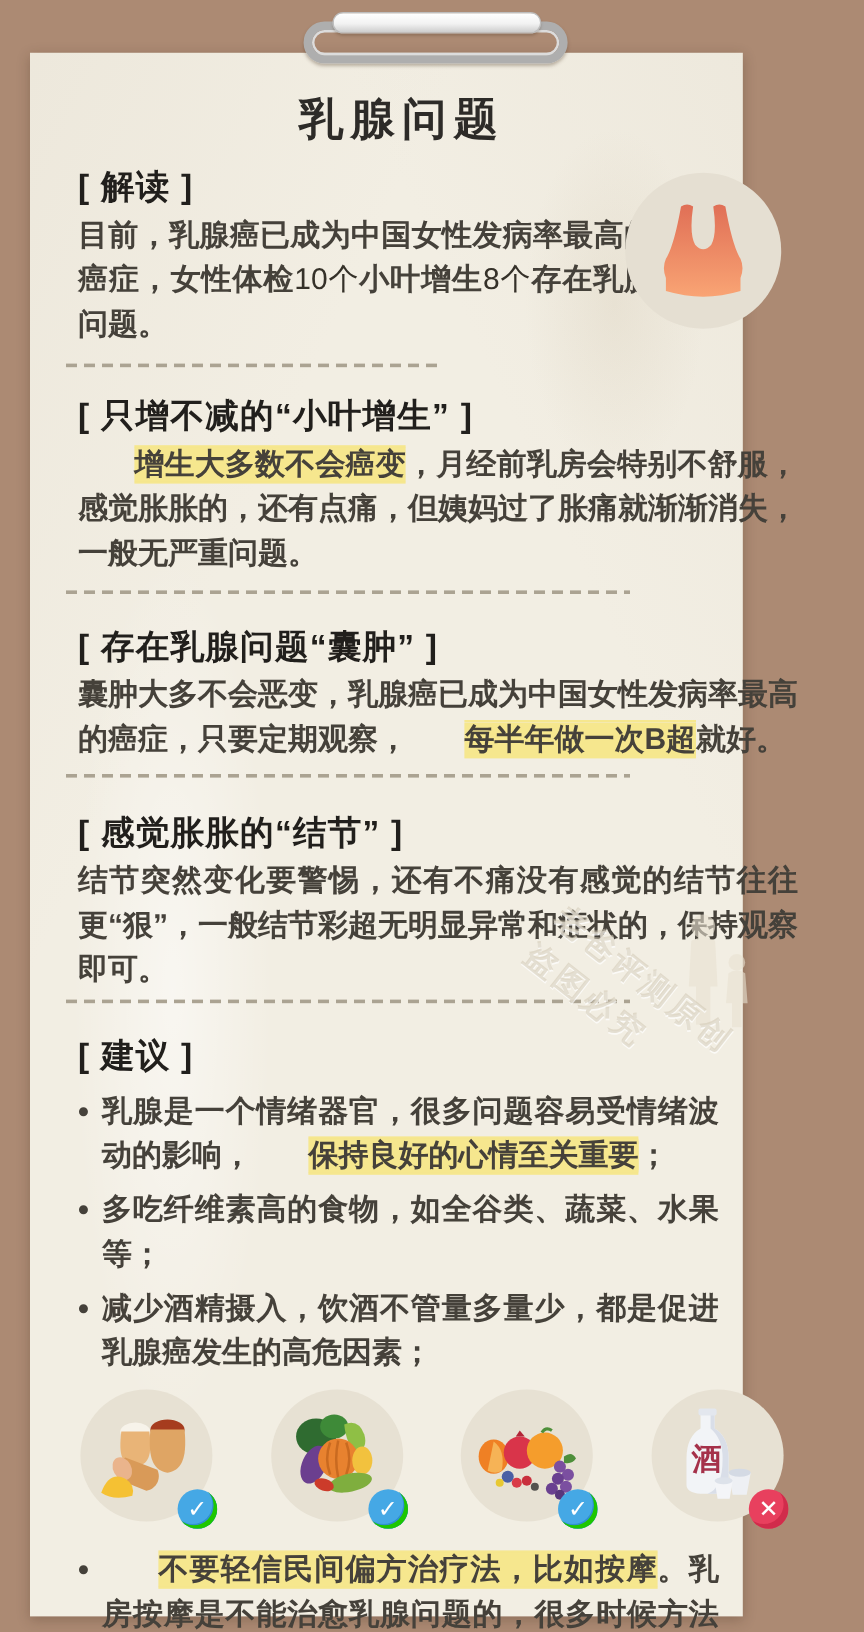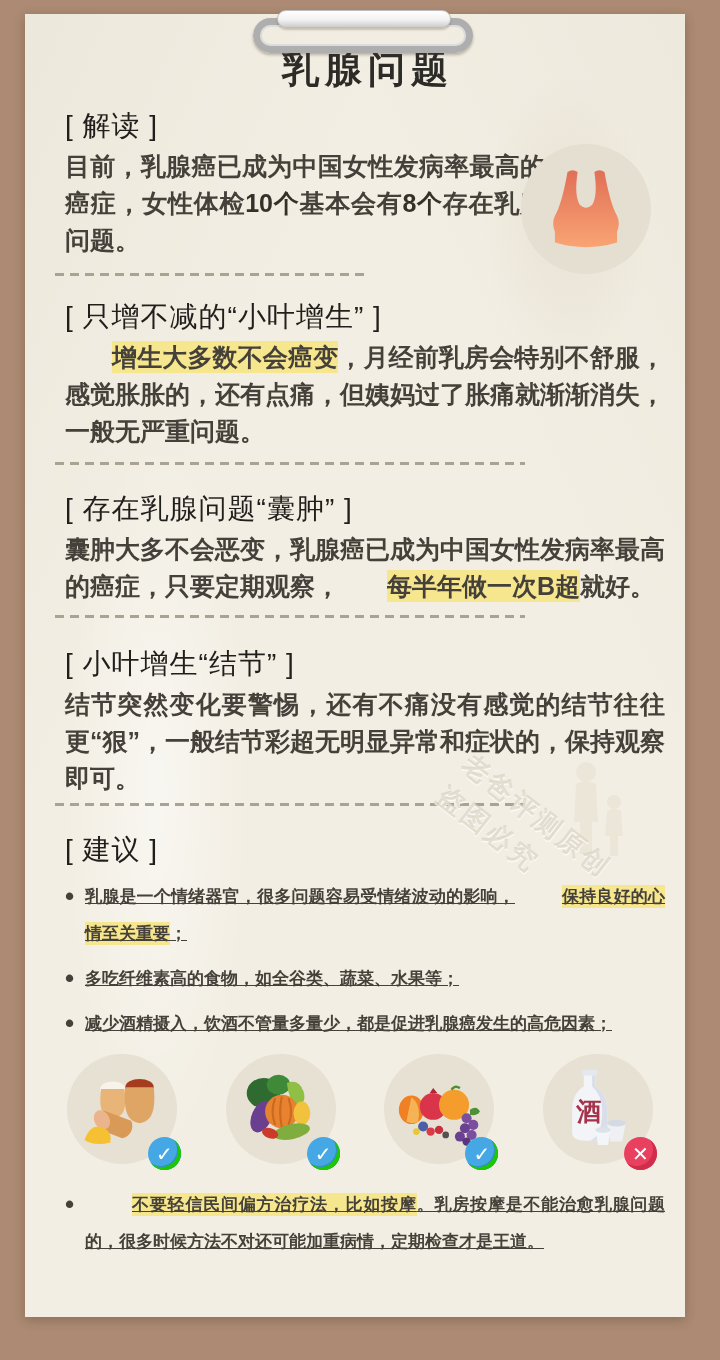--- a/index.html
+++ b/index.html
@@ -5,21 +5,21 @@
   html,body{margin:0;padding:0;}
   body{
     width:720px;height:1360px;
     font-family:"Liberation Sans","DejaVu Sans",sans-serif;
     background:#ac8a73;
     position:relative;overflow:hidden;
   }
   .canvas{position:absolute;inset:0;}
   
   .paper{
-    position:absolute;left:25px;top:14px;width:660px;height:1303px;
+    position:absolute;left:25px;top:44px;width:594px;height:1303px;
     background:
       radial-gradient(closest-side at 82% 16%, rgba(196,180,152,.18), rgba(196,180,152,0) 70%),
       radial-gradient(closest-side at 20% 60%, rgba(255,255,255,.5), rgba(255,255,255,0) 70%),
       linear-gradient(115deg, rgba(222,214,198,.25) 0%, rgba(255,255,255,0) 30%),
       linear-gradient(245deg, rgba(222,214,198,.22) 0%, rgba(255,255,255,0) 28%),
       #f2eee3;
     box-shadow:0 3px 10px rgba(60,40,25,.28);
     box-sizing:border-box;
     padding:26px 20px 0 40px;
   }
@@ -37,49 +37,49 @@
     border:1px solid #bdbdbd;
     box-shadow:0 2px 2px rgba(80,60,40,.25);
   }
   
   .title{
     margin:6px 0 0;text-align:center;
     font-size:37px;font-weight:800;color:#2d2b28;
     letter-spacing:6px;padding-left:6px;line-height:48px;
   }
   .heading{
-    font-size:28px;font-weight:400;color:#211f1c;
+    font-size:28px;font-weight:700;color:#211f1c;
     letter-spacing:1px;line-height:40px;margin:0;
   }
   .para{
     font-size:25px;font-weight:600;color:#45413a;
     line-height:37px;margin:2px 0 0;width:600px;
     text-align:justify;
   }
   .para.narrow{width:480px;}
   .hl{background:#f6e78e;box-shadow:0 -2px 0 #f6e78e, 0 2px 0 #f6e78e;margin-left:47px;}
-  .bold{font-weight:700;color:#353129;}
+  .bold{font-weight:400;color:#353129;}
   .divider{
     height:3px;border:none;
     background:repeating-linear-gradient(90deg,#aba392 0 9px,rgba(0,0,0,0) 9px 15px);
     margin:12px 0 0 -10px;
   }
   .divider.d1{width:315px;margin-top:14px;}
   .divider.d2{width:470px;margin-top:12px;}
   .divider.d3{width:470px;margin-top:10px;}
   .divider.d4{width:470px;margin-top:6px;}
   .sec-jiedu .heading{margin-top:12px;}
   .sec-xiaoye .heading{margin-top:21px;}
   .sec-nangzhong .heading{margin-top:24px;}
   .sec-jiejie .heading{margin-top:26px;}
   .sec-jianyi .heading{margin-top:24px;}
   
   .bullet{display:flex;margin-top:8px;}
   .bullet .dot{width:20px;flex:none;font-size:26px;line-height:37px;color:#45413a;font-weight:800;}
-  .bullet .btxt{flex:1;font-size:17px;font-weight:600;color:#45413a;line-height:37px;text-align:justify;text-decoration:underline;}
+  .bullet .btxt{flex:1;font-size:25px;font-weight:600;color:#45413a;line-height:37px;text-align:justify;}
   
   .bra-wrap{
     position:absolute;left:521px;top:144px;width:130px;height:130px;border-radius:50%;
     background:#e5dfd2;display:flex;align-items:center;justify-content:center;z-index:2;
   }
   .foods{display:flex;justify-content:space-between;width:586px;margin:12px 0 0 2px;height:116px;}
   .food{position:relative;width:110px;height:110px;}
   .food .fcircle{
     position:absolute;inset:0;border-radius:50%;background:#e7e1d3;
     display:flex;align-items:center;justify-content:center;
@@ -108,38 +108,38 @@
 <body>
 
 <div class="canvas">
 
   <div class="paper">
 
     <h1 class="title">乳腺问题</h1>
 
     <div class="sec-jiedu">
       <h2 class="heading">[ 解读 ]</h2>
-      <p class="para narrow"><span>目前，乳腺癌已成为中国女性发病率最高的癌症，女性体检</span><span class="bold">10个</span><span>基本会有</span><span class="bold">8个</span><span>存在乳腺问题。</span></p>
+      <p class="para narrow"><span>目前，乳腺癌已成为中国女性发病率最高的癌症，女性体检</span><span class="bold">10个</span><span>小叶增生</span><span class="bold">8个</span><span>存在乳腺问题。</span></p>
       <div class="divider d1"></div>
     </div>
 
     <div class="sec-xiaoye">
       <h2 class="heading">[ 只增不减的“小叶增生” ]</h2>
       <p class="para"><span class="hl">增生大多数不会癌变</span><span>，月经前乳房会特别不舒服，感觉胀胀的，还有点痛，但姨妈过了胀痛就渐渐消失，一般无严重问题。</span></p>
       <div class="divider d2"></div>
     </div>
 
     <div class="sec-nangzhong">
       <h2 class="heading">[ 存在乳腺问题“囊肿” ]</h2>
       <p class="para"><span>囊肿大多不会恶变，乳腺癌已成为中国女性发病率最高的癌症，只要定期观察，</span><span class="hl">每半年做一次B超</span><span>就好。</span></p>
       <div class="divider d3"></div>
     </div>
 
     <div class="sec-jiejie">
-      <h2 class="heading">[ 小叶增生“结节” ]</h2>
+      <h2 class="heading">[ 感觉胀胀的“结节” ]</h2>
       <p class="para"><span>结节突然变化要警惕，还有不痛没有感觉的结节往往更“狠”，一般结节彩超无明显异常和症状的，保持观察即可。</span></p>
       <div class="divider d4"></div>
     </div>
 
     <div class="sec-jianyi">
       <h2 class="heading">[ 建议 ]</h2>
 
       <div class="bullet">
         <span class="dot">•</span>
         <span class="btxt"><span>乳腺是一个情绪器官，很多问题容易受情绪波动的影响，</span><span class="hl">保持良好的心情至关重要</span><span>；</span></span>

